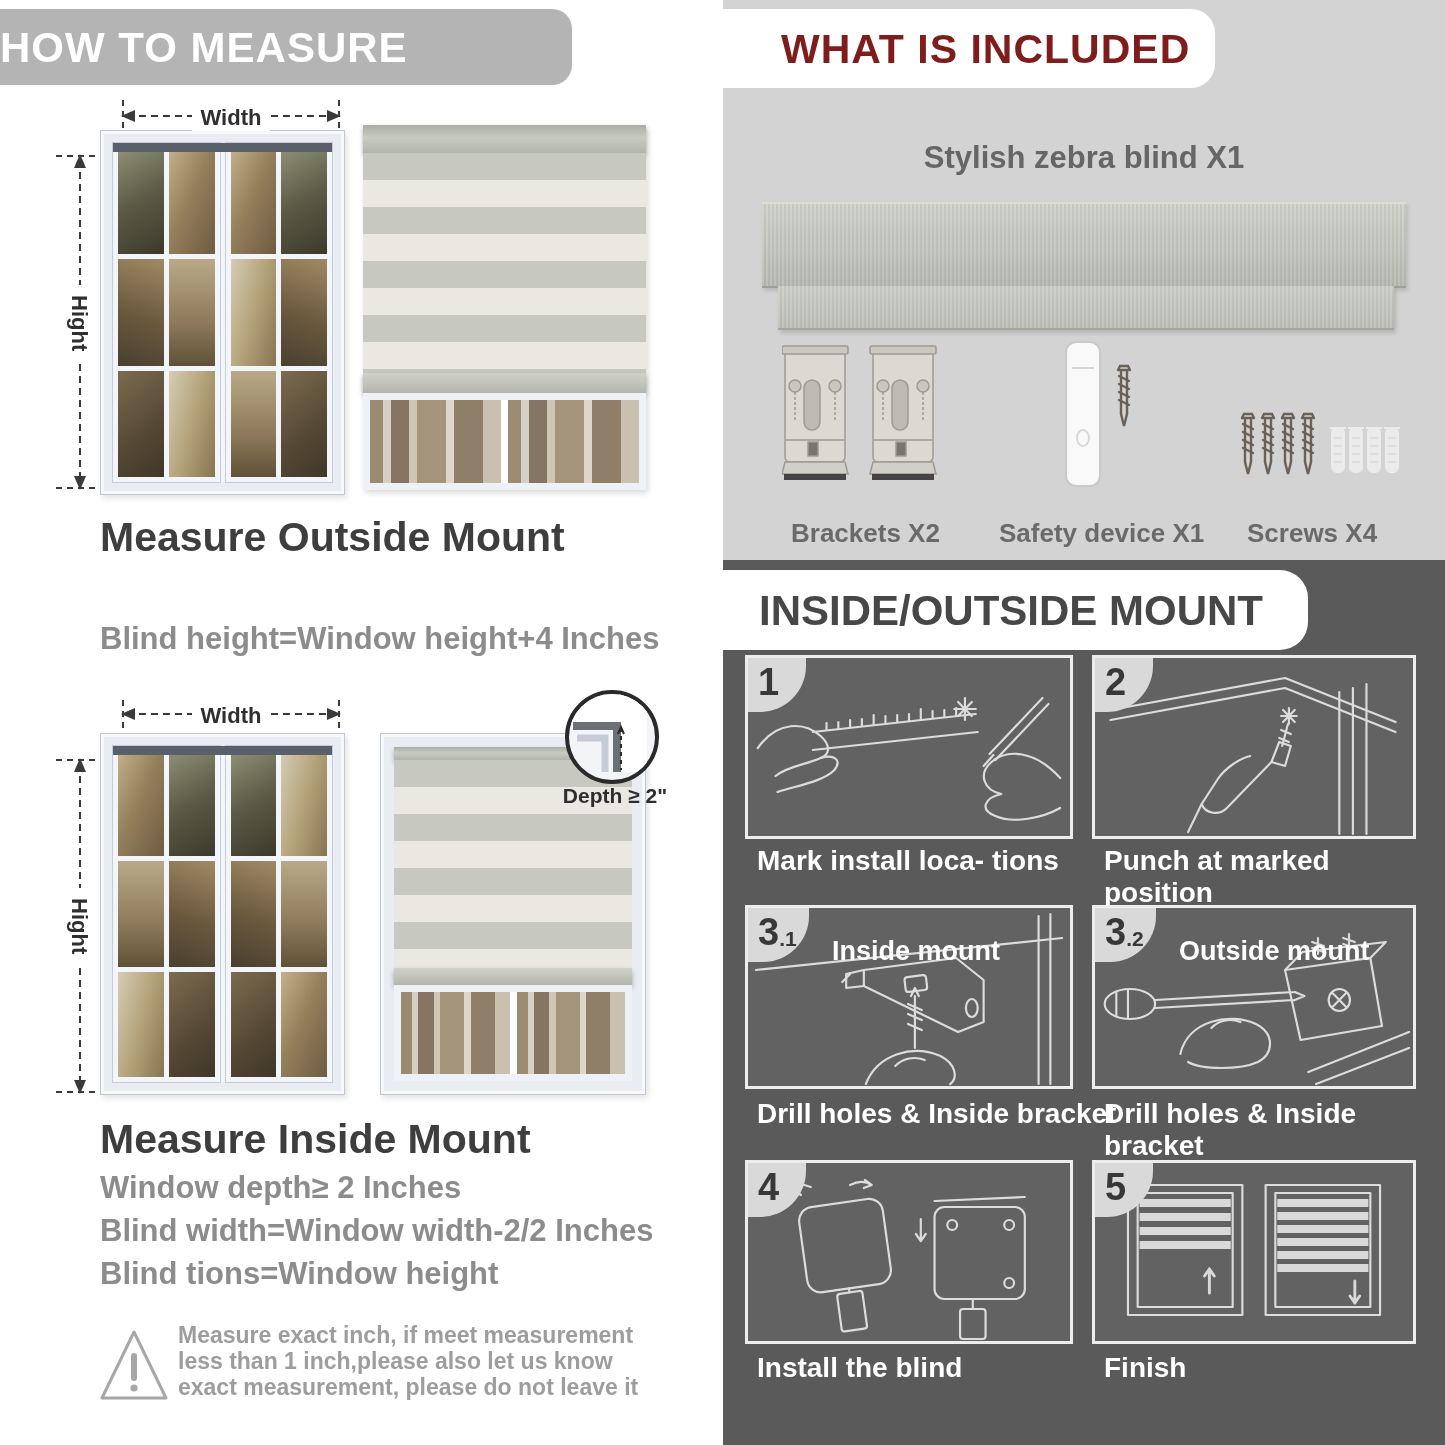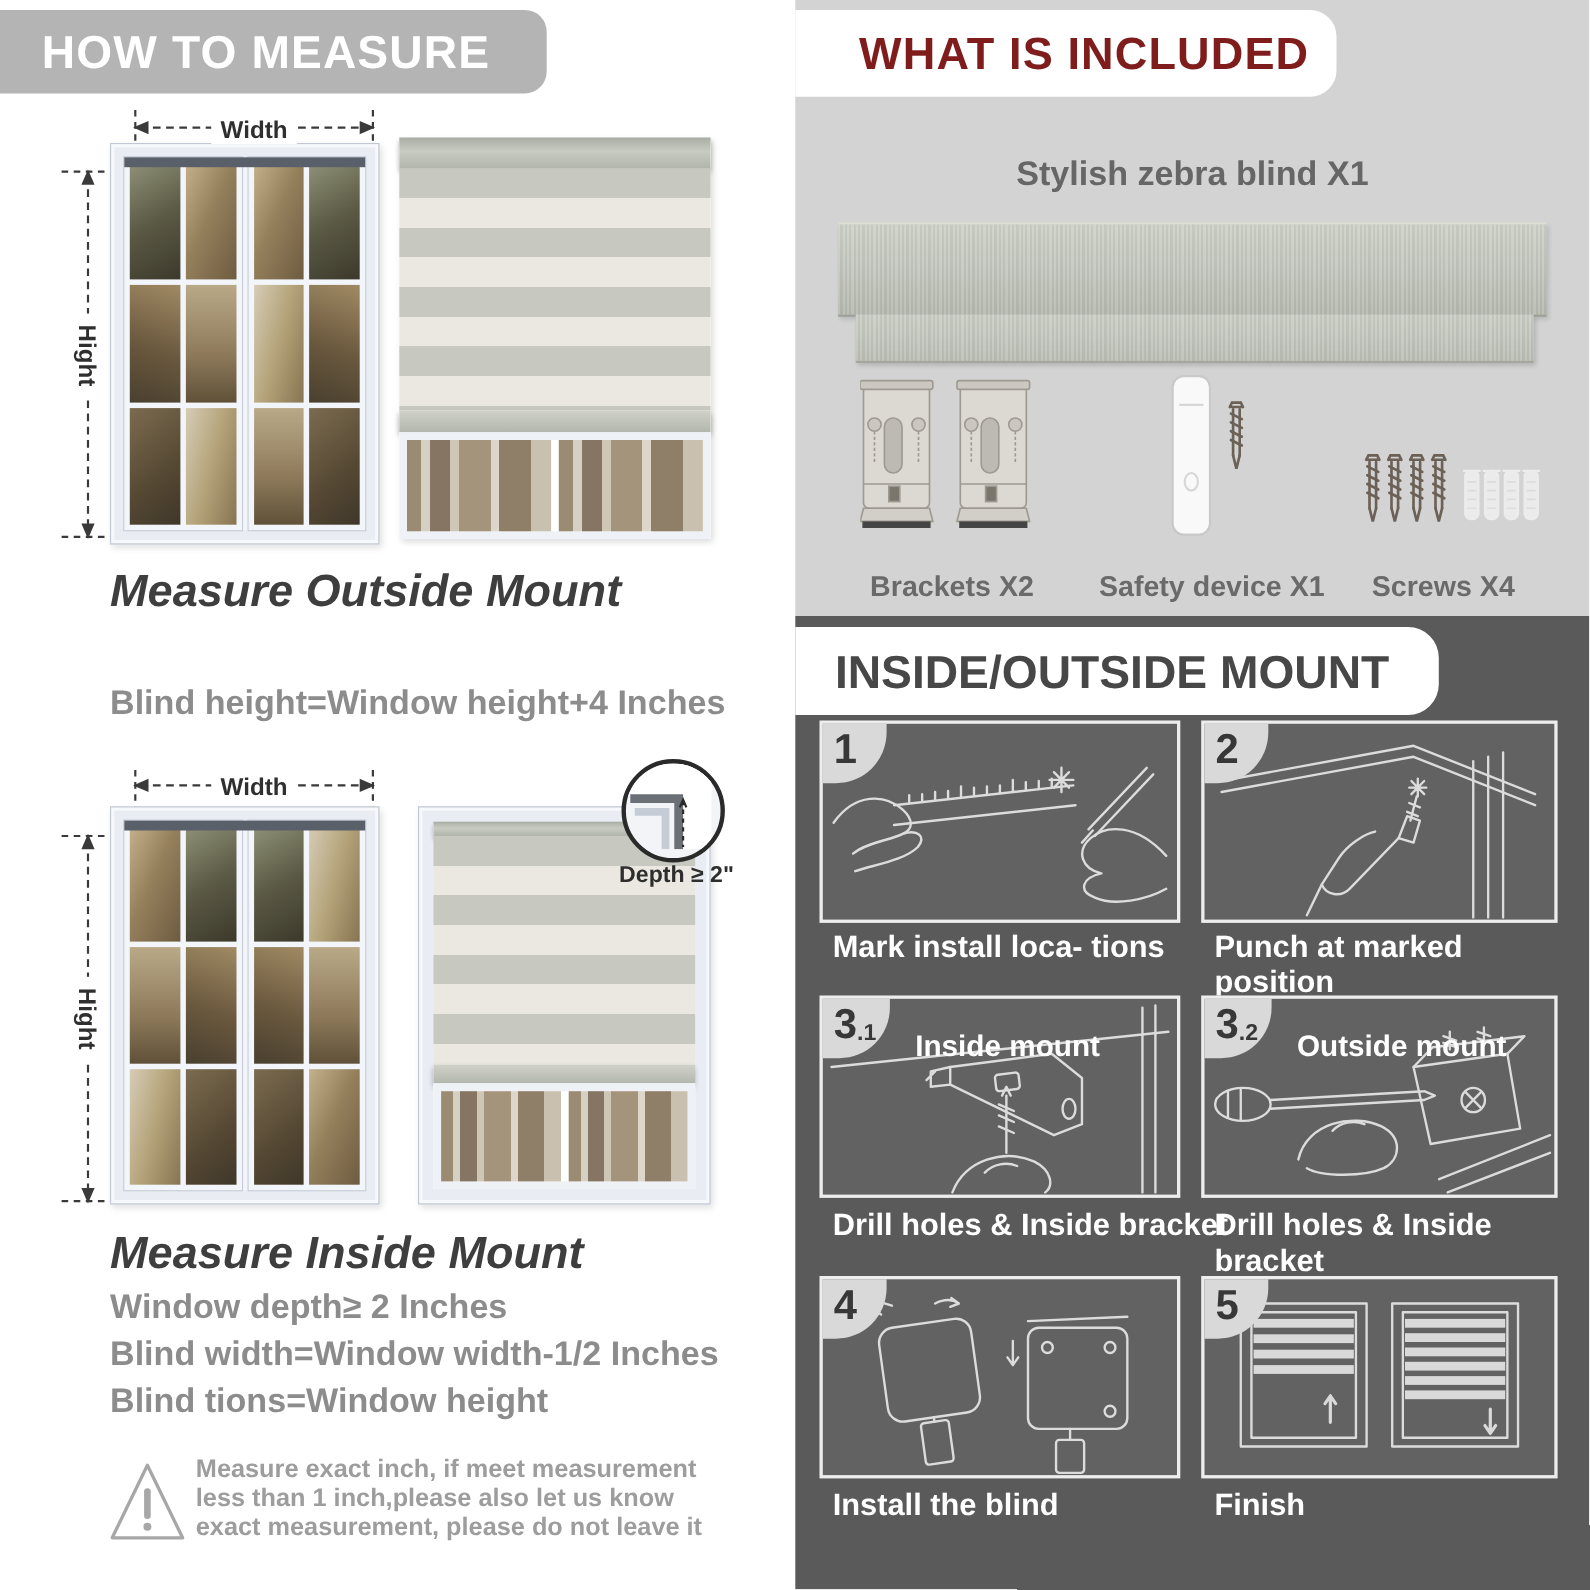--- a/index.html
+++ b/index.html
@@ -1,22 +1,22 @@
 <!DOCTYPE html>
 <html><head>
 <meta charset="utf-8">
 <style>
   html,body{margin:0;padding:0;background:#ffffff;}
   #page{position:relative;width:1445px;height:1445px;background:#ffffff;overflow:hidden;
         font-family:"Liberation Sans",sans-serif;}
   .abs{position:absolute;}
 
   
-  .htm-header{left:0;top:9px;width:497px;height:76px;background:#b4b4b4;border-radius:0 20px 20px 0;
-    color:#ffffff;font-size:42px;font-weight:bold;line-height:78px;padding-left:38px;
+  .htm-header{left:0;top:9px;width:572px;height:76px;background:#b4b4b4;border-radius:0 20px 20px 0;
+    color:#ffffff;font-size:42px;font-weight:bold;line-height:78px;
     letter-spacing:1px;box-sizing:border-box;}
 
   .window{background:#e9edf3;border:1px solid #c2c8d3;box-shadow:inset 0 0 0 3px #f6f8fb, 2px 3px 6px rgba(0,0,0,.12);
     padding:12px;box-sizing:border-box;}
   .sashes{display:flex;gap:6px;height:100%;background:#f2f5f9;position:relative;}
   .lintel{position:absolute;left:0;right:0;top:0;height:9px;background:#596069;z-index:2;}
   .sash{flex:1;border:5px solid #f2f5f9;outline:1px solid #c6ccd7;display:grid;
     grid-template-columns:1fr 1fr;grid-template-rows:1fr 1fr 1fr;gap:5px;background:#f2f5f9;box-sizing:border-box;}
   .pane{min-height:0;}
   .pa{background:linear-gradient(115deg,#c4b18b,#95805c 45%,#6e5c41);}
@@ -37,21 +37,21 @@
   .street{flex:1;background:linear-gradient(90deg,#9b8b72 0 10%,#d6d0c4 10% 16%,#857562 16% 30%,
     #cfc6b6 30% 36%,#a5947c 36% 58%,#ddd6c9 58% 64%,#8f7f68 64% 86%,#c9c0b0 86% 100%);}
 
   .win2-inner{position:absolute;left:13px;right:13px;top:13px;bottom:13px;background:#f2f5f9;}
   .blind-in{position:absolute;left:0;right:0;top:0;height:238px;}
   .blind-in .cassette{height:13px;}
   .blind-in .b-rail{height:17px;}
   .glass-below{position:absolute;left:0;right:0;bottom:0;height:96px;}
   .glass-below .street-frame{height:100%;}
 
-  .measure-title{font-size:41px;font-weight:bold;color:#3e3e3e;font-style:italic;}
+  .measure-title{font-size:41px;font-weight:bold;color:#3e3e3e;}
   .measure-line{font-size:31px;font-weight:bold;color:#8c8c8c;}
 
   .depth-circle{width:86px;height:86px;border:4px solid #2a2a2a;border-radius:50%;background:#f2f4f7;
     overflow:hidden;z-index:5;}
   .depth-label{font-size:21px;font-weight:bold;color:#2e2e2e;width:110px;text-align:center;z-index:5;}
 
   .warning-text{font-size:23px;font-weight:bold;color:#9d9d9d;line-height:26px;width:480px;}
 
   
   .panel-light{left:723px;top:0;width:722px;height:560px;background:#d2d3d2;}
@@ -228,21 +228,21 @@
       <path d="M4,32 H48 V78" stroke="#6b7077" stroke-width="8" fill="none"></path>
       <path d="M8,44 H36 V78" stroke="#c6ccd6" stroke-width="7" fill="none"></path>
       <path d="M52,34 V76" stroke="#2a2a2a" stroke-width="2" stroke-dasharray="4 4" fill="none"></path>
       <path d="M49,40 l3,-7 3,7" stroke="#2a2a2a" stroke-width="2" fill="none"></path>
     </svg>
   </div>
   <div class="abs depth-label" style="left:560px;top:784px">Depth ≥ 2"</div>
 
   <div class="abs measure-title" style="left:100px;top:1116px">Measure Inside Mount</div>
   <div class="abs measure-line" style="left:100px;top:1170px">Window depth≥ 2 Inches</div>
-  <div class="abs measure-line" style="left:100px;top:1213px">Blind width=Window width-1/2 Inches</div>
+  <div class="abs measure-line" style="left:100px;top:1213px">Blind width=Window width-2/2 Inches</div>
   <div class="abs measure-line" style="left:100px;top:1256px">Blind tions=Window height</div>
 
   <svg class="abs" style="left:98px;top:1326px" width="72" height="80">
     <path d="M36,6 L68,72 L4,72 Z" stroke="#a7a7a7" stroke-width="3" fill="none" stroke-linejoin="round"></path>
     <path d="M36,30 V52" stroke="#a7a7a7" stroke-width="6" stroke-linecap="round"></path>
     <circle cx="36" cy="62" r="3.6" fill="#a7a7a7"></circle>
   </svg>
   <div class="abs warning-text" style="left:178px;top:1322px">Measure exact inch, if meet measurement less than 1 inch,please also let us know exact measurement, please do not leave it</div>
 
   <div class="abs panel-light"></div>

